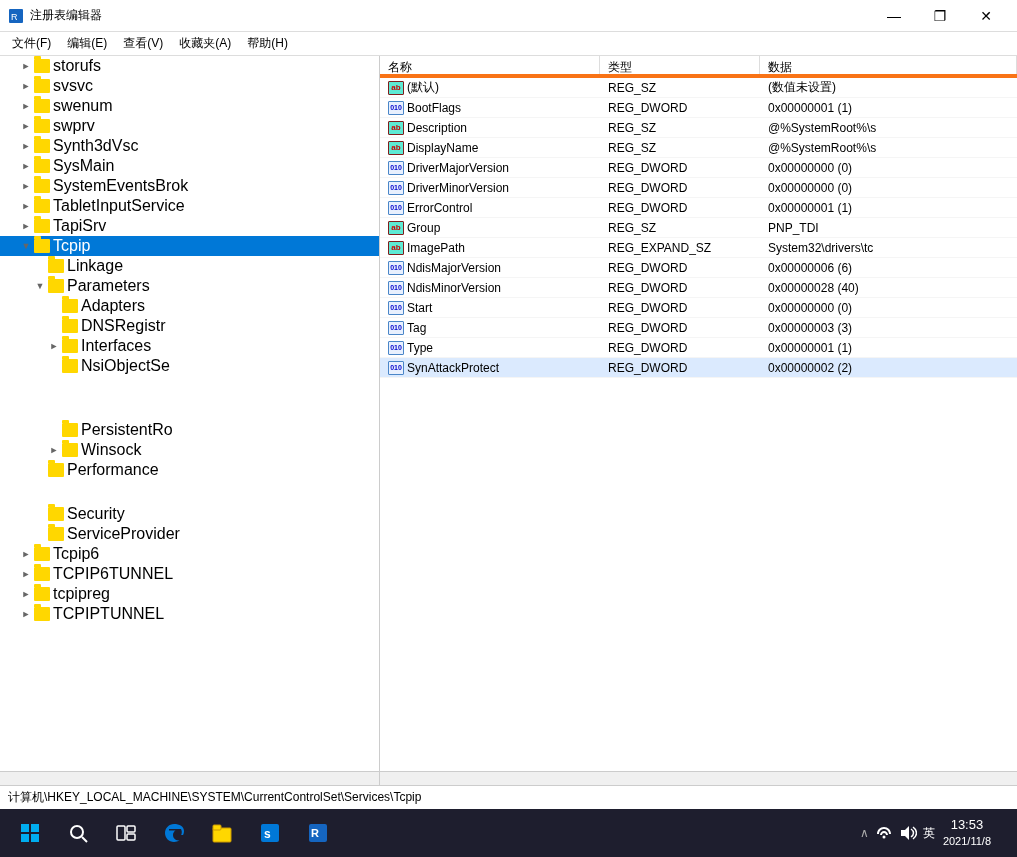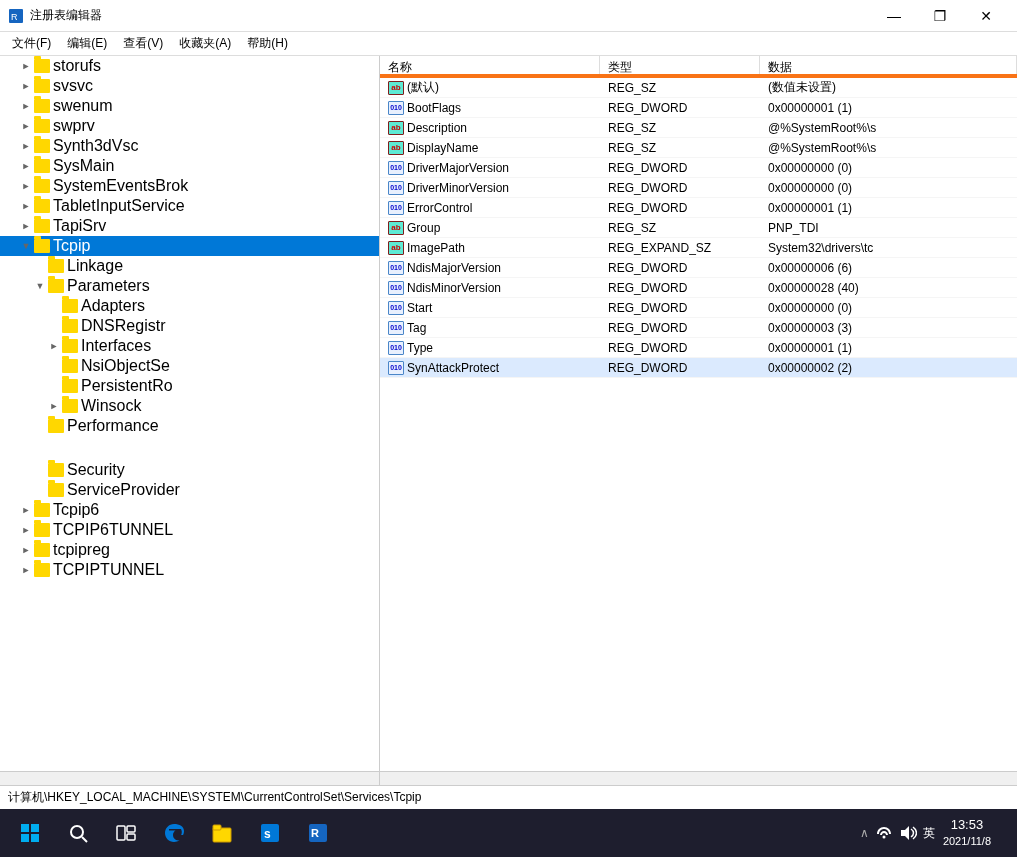--- a/index.html
+++ b/index.html
@@ -396,21 +396,21 @@
         <div class="tree-item" style="padding-left: 46px;">
           <span class="tree-toggle closed"></span>
           <span class="folder-icon"></span>
           <span class="tree-label">Interfaces</span>
         </div>
         <div class="tree-item" style="padding-left: 46px;">
           <span class="tree-toggle empty"></span>
           <span class="folder-icon"></span>
           <span class="tree-label">NsiObjectSe</span>
         </div>
-        <div class="tree-item" style="padding-left: 46px;">
+        <div class="tree-item" style="padding-left: 46px; margin-top: 44px;">
           <span class="tree-toggle empty"></span>
           <span class="folder-icon"></span>
           <span class="tree-label">PersistentRo</span>
         </div>
         <div class="tree-item" style="padding-left: 46px;">
           <span class="tree-toggle closed"></span>
           <span class="folder-icon"></span>
           <span class="tree-label">Winsock</span>
         </div>
         <div class="tree-item" style="padding-left: 32px;">

